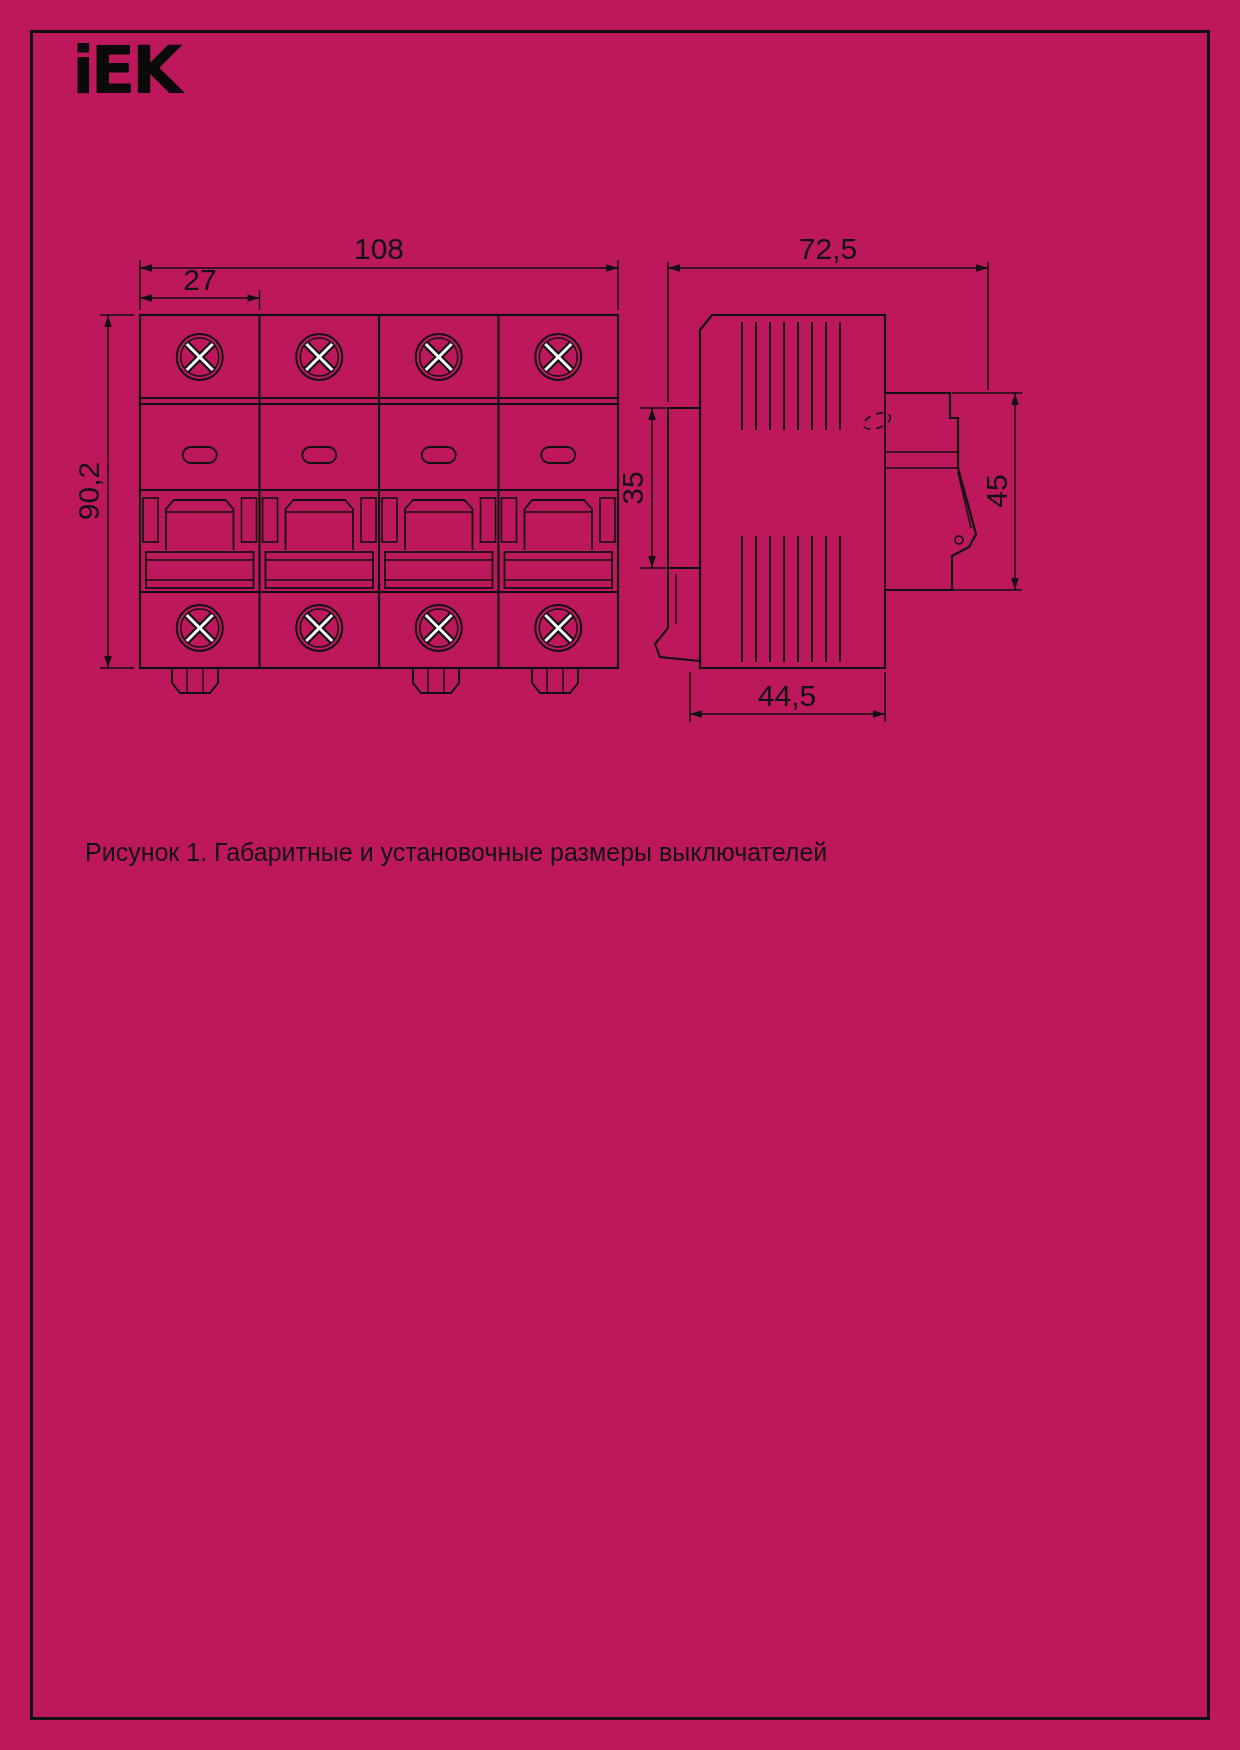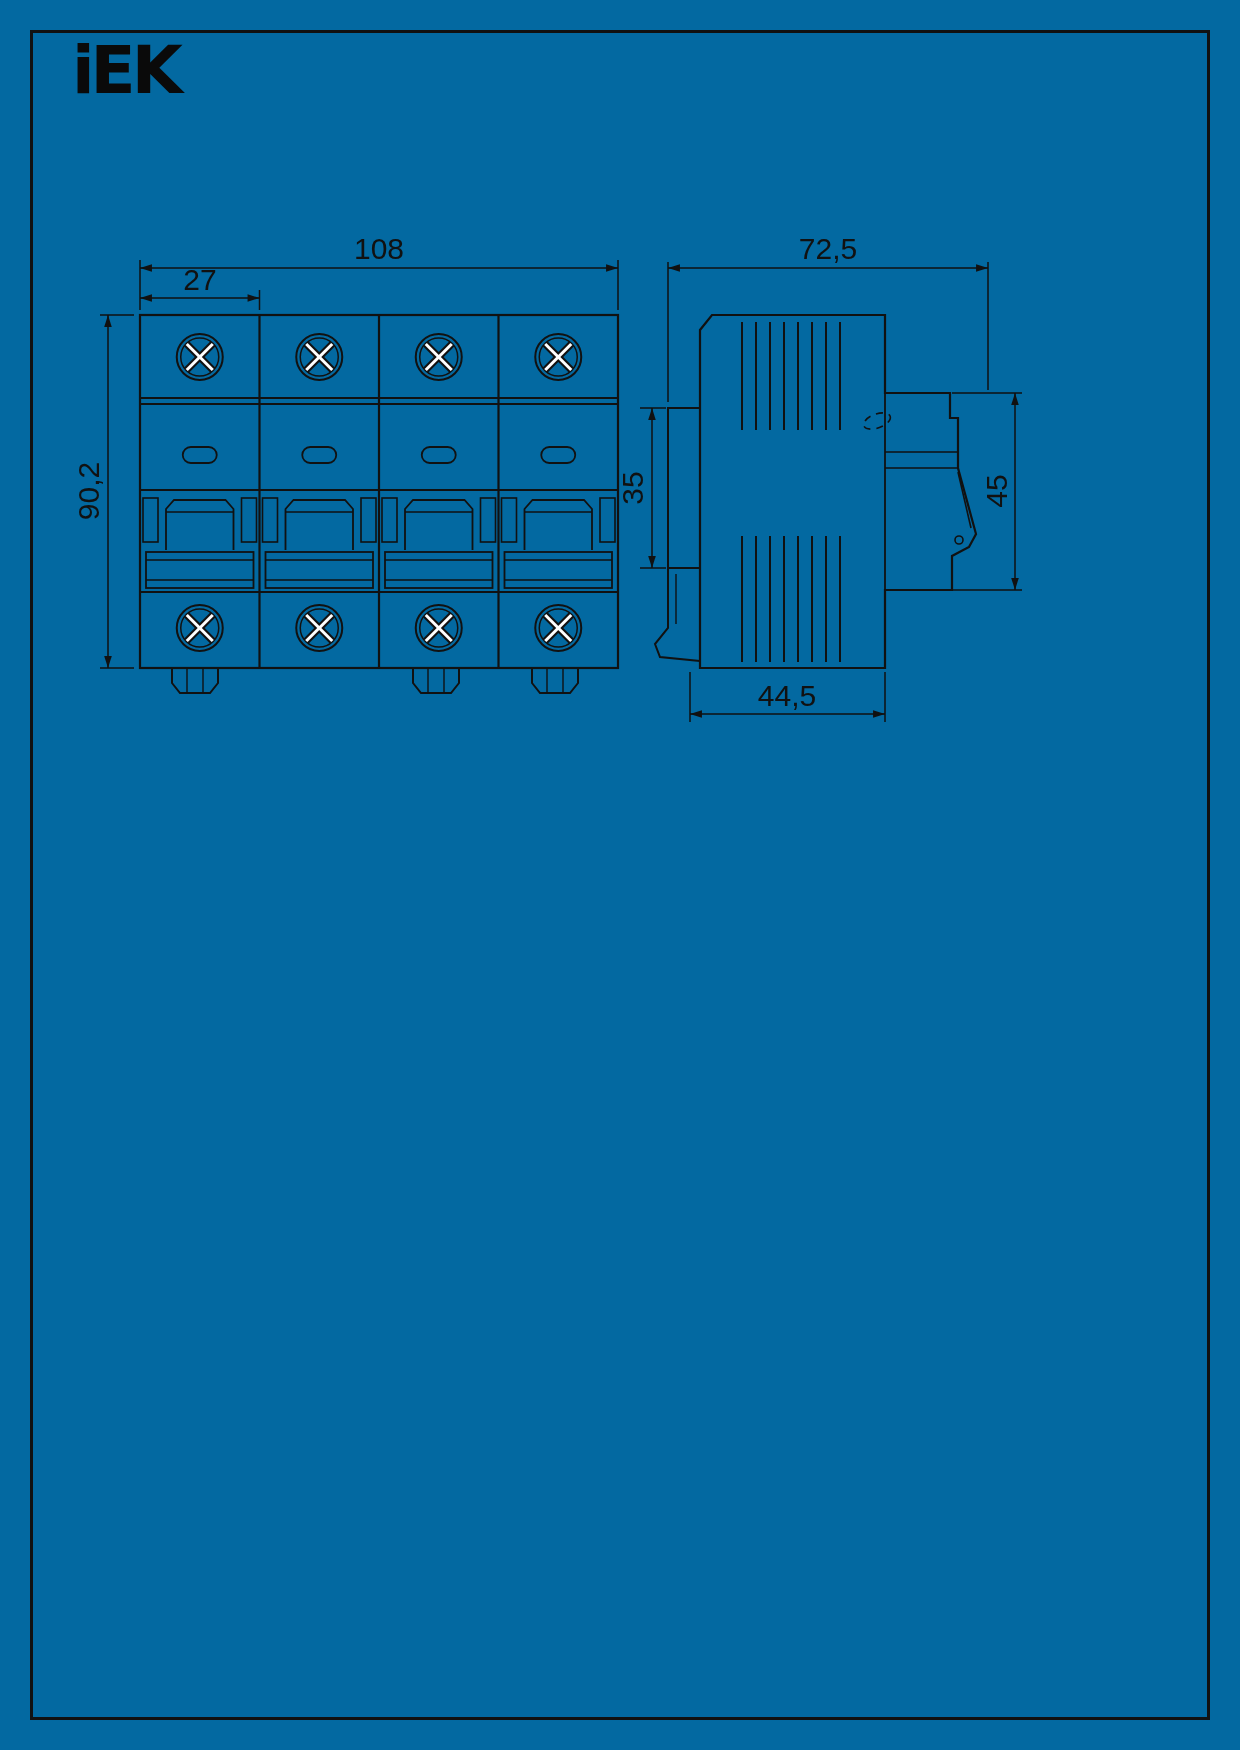--- a/index.html
+++ b/index.html
@@ -1,17 +1,17 @@
 <!DOCTYPE html>
 <html><head>
 <meta charset="utf-8">
 <style>
   html,body{margin:0;padding:0;background:#fff;}
   .page{
-    position:relative;width:1240px;height:1750px;background:#0369a1;
+    position:relative;width:1240px;height:1750px;background:#be185d;
     font-family:"Liberation Sans", sans-serif;color:#111;overflow:hidden;
   }
   .frame{
     position:absolute;left:30px;top:30px;right:30px;bottom:30px;
     border:3px solid #111;pointer-events:none;
   }
   .logo{
     position:absolute;left:72px;top:38px;
     font-family:"DejaVu Sans", sans-serif;
     font-weight:900;font-size:66px;line-height:1;
@@ -184,13 +184,14 @@
       <line x1="1015" y1="393" x2="1015" y2="590" marker-start="url(#arr)" marker-end="url(#arr)"></line>
       <text class="dimtext" x="1007" y="491" text-anchor="middle" transform="rotate(-90 1007 491)" stroke="none">45</text>
 
       <line x1="690" y1="672" x2="690" y2="722"></line>
       <line x1="885" y1="672" x2="885" y2="722"></line>
       <line x1="690" y1="714" x2="885" y2="714" marker-start="url(#arr)" marker-end="url(#arr)"></line>
       <text class="dimtext" x="787" y="706" text-anchor="middle" stroke="none">44,5</text>
     </g>
   </svg>
 
+  <div class="caption">Рисунок 1. Габаритные и установочные размеры выключателей</div>
 </div>
 
 </body></html>

